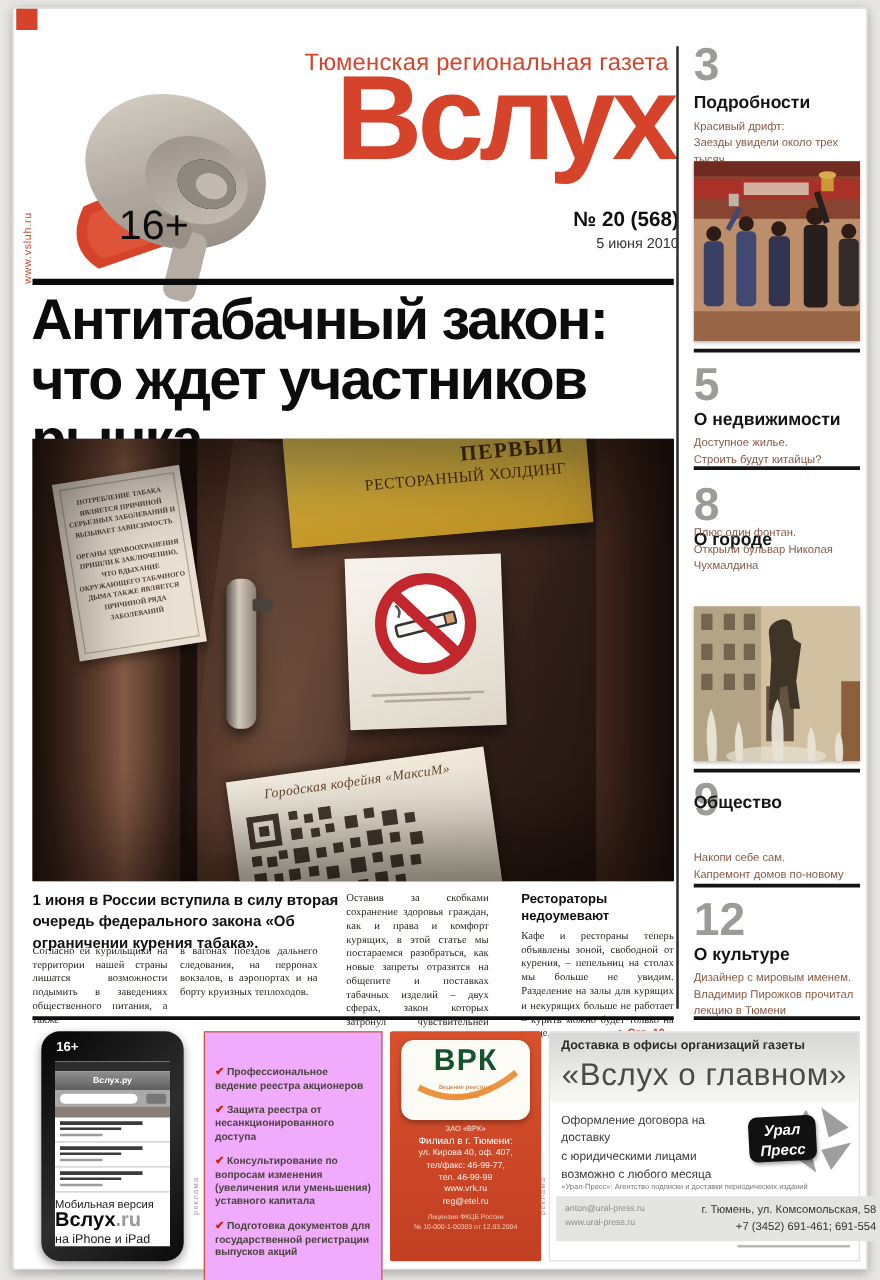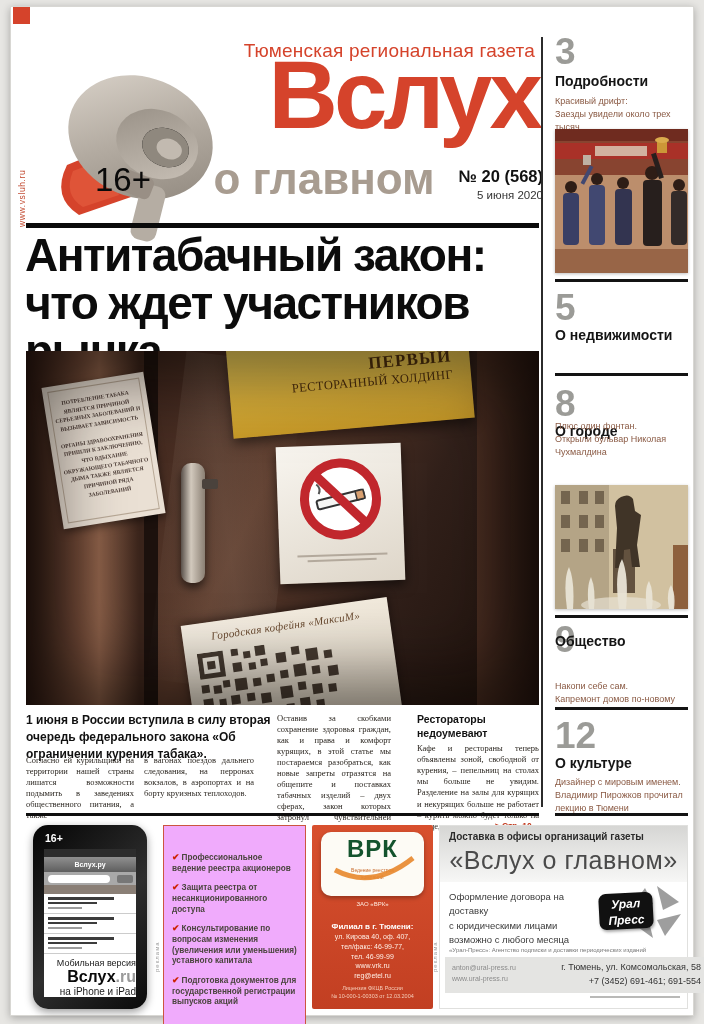--- a/index.html
+++ b/index.html
@@ -107,40 +107,40 @@
   .scr-head{height:15px;background:linear-gradient(#909090,#5e5e5e);color:#fff;font-size:7px;
             text-align:center;line-height:15px;font-weight:bold}
   .scr-search{height:13px;background:#a9a9a9;position:relative}
   .scr-pill{position:absolute;left:4px;top:2.5px;width:62px;height:8px;background:#fff;border-radius:5px}
   .scr-btn{position:absolute;right:3px;top:2.5px;width:16px;height:8px;background:#777;border-radius:2px}
   .scr-sect{height:9px;background:#8a7f76}
   .scr-row{height:20px;border-bottom:1px solid #ccc;position:relative;padding:3px 4px}
   .rb1{width:78%;height:2.5px;background:#3c3c3c;margin-bottom:2px}
   .rb2{width:58%;height:2.5px;background:#3c3c3c;margin-bottom:2.5px}
   .rb3{width:40%;height:2px;background:#9c9c9c}
-  .scr-foot{text-align:right;padding-top:4px}
+  .scr-foot{text-align:left;padding-top:4px}
   .mv1{font-size:9px;color:#1a1a1a}
   .mv2{font-size:16px;font-weight:bold;color:#0a0a0a;line-height:1.15}
   .mv2 span{color:#9a9a9a;font-weight:bold}
   .mv3{font-size:10px;color:#1a1a1a}
 
   .reg-ad{left:152px;top:818px;width:143px;height:232px;border:1px solid #cc5540;background:#f0abfc;
           padding:26px 7px 0 8px}
   .reg-item{font-size:8.2px;font-weight:600;color:#4a443e;line-height:1.3;margin-bottom:8px}
   .reg-check{color:#cc2200;font-size:9px;margin-right:2px}
 
   .vrk-ad{left:301px;top:818px;width:121px;height:184px;background:linear-gradient(#d8502e,#c23f22);
           border-radius:2px;text-align:center;padding-top:7px}
   .vrk-logo{margin:0 auto;width:103px;height:64px;background:#fdfbf5;border-radius:10px;
             box-shadow:0 2px 4px rgba(0,0,0,.3);position:relative;padding-top:5px}
   .vrk-name{font-size:24px;font-weight:bold;color:#14532d;letter-spacing:1px;line-height:1}
   .vrk-swoosh{position:absolute;left:8px;top:8px}
   .vrk-logosub{font-size:5px;color:#c96a2a;line-height:1.3;margin-top:6px}
   .vrk-org{font-size:6px;color:#ffe9dd;margin-top:5px}
-  .vrk-branch{font-size:8px;font-weight:bold;color:#fff;margin-top:15px}
+  .vrk-branch{font-size:8px;font-weight:normal;color:#fff;margin-top:1px}
   .vrk-details{font-size:7px;color:#ffefe6;line-height:1.4;margin-top:1px}
   .vrk-license{font-size:5.5px;color:#f6cdb9;line-height:1.4;margin-top:4px}
 
   .del-ad{left:428px;top:818px;width:249px;height:184px;background:#fff;border:1px solid #e0e0de}
   .del-head{position:absolute;left:0;top:0;width:100%;height:56px;
             background:linear-gradient(#d6d6d4,#f7f7f6)}
   .del-kicker{position:absolute;left:9px;top:5px;font-size:10px;font-weight:bold;color:#2b2b2b}
   .del-title{position:absolute;left:0;top:20px;width:100%;text-align:center;font-size:25px;
              color:#4a4a4a;letter-spacing:.5px}
   .del-body{position:absolute;left:9px;top:64px;width:152px;font-size:9.5px;color:#3a3a3a;line-height:1.5}
@@ -182,25 +182,24 @@
       <ellipse cx="127" cy="92" rx="24" ry="19" fill="#87randomize"></ellipse>
       <ellipse cx="127" cy="92" rx="24" ry="19" fill="#8f887e"></ellipse>
       <ellipse cx="131" cy="92" rx="13" ry="10" fill="#c2bab0"></ellipse>
     </g>
     <rect x="96" y="138" width="26" height="56" rx="9" transform="rotate(14 109 166)" fill="#b5ada3"></rect>
     <rect x="78" y="126" width="36" height="22" rx="6" transform="rotate(22 96 137)" fill="#998f85"></rect>
   </svg>
 
   <div class="abs tagline">Тюменская региональная газета</div>
   <div class="abs logo-main">Вслух</div>
-  <div class="abs logo-sub">о главном</div>
   <div class="abs age-main">16+</div>
   <div class="abs issue-blk">
     <div class="issue-no"><b>№ 20 (568)</b></div>
-    <div class="issue-date">5 июня 2020</div>
+    <div class="issue-date">5 июня 2010</div>
   </div>
   <div class="abs rule-top"></div>
 
   <div class="abs headline">Антитабачный закон: что ждет участников рынка</div>
 
   <div class="abs photo">
     <div class="abs ph-bg"></div>
     <div class="abs ph-frame-left"></div>
     <div class="abs ph-frame-edge"></div>
     <div class="abs ph-glass"></div>
@@ -325,20 +324,22 @@
       </g>
       <rect x="102" y="12" width="10" height="12" fill="#d8a43a"></rect>
         <ellipse cx="107" cy="11" rx="7" ry="3" fill="#e8bc52"></ellipse>
       <rect x="28" y="26" width="8" height="10" fill="#c9c2b4"></rect>
       <rect width="133" height="144" fill="#7a3c28" opacity=".12"></rect>
     </svg>
     <div class="sb-div d3"></div>
 
     <div class="sb-num n5">5</div>
     <div class="sb-title t5">О недвижимости</div>
+    <div class="sb-teaser z5 pre">Доступное жилье.
+Строить будут китайцы?</div>
     <div class="sb-div d5"></div>
 
     <div class="sb-num n8">8</div>
     <div class="sb-title t8">О городе</div>
     <div class="sb-teaser z8 pre">Плюс один фонтан.
 Открыли бульвар Николая
 Чухмалдина</div>
     <svg class="sb-photo p8" viewBox="0 0 133 124" width="133" height="124">
       <rect width="133" height="124" fill="#cfc0a4"></rect>
       <rect x="0" width="54" height="124" fill="#b7a88c"></rect>

